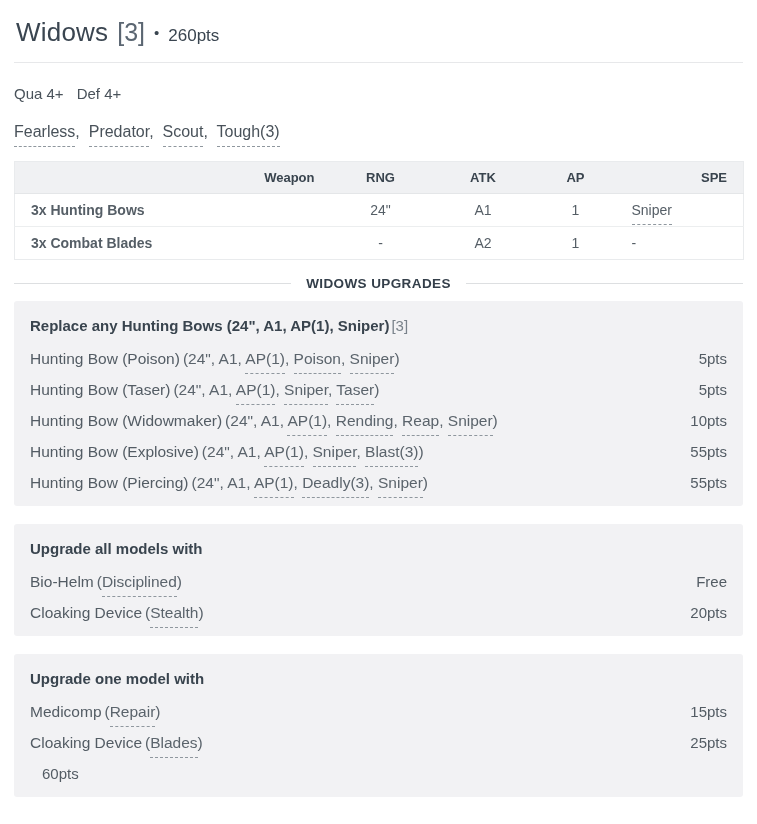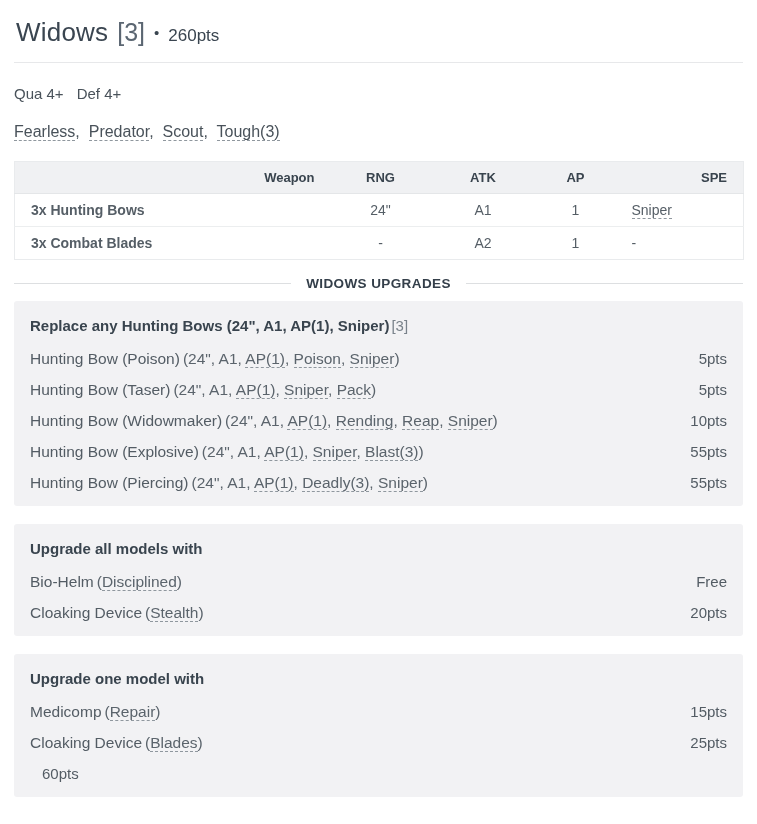--- a/index.html
+++ b/index.html
@@ -17,21 +17,21 @@
     padding: 17px 2px 14px; border-bottom: 1px solid #e7e8ea;
   }
   .unit-title { font-size: 26px; font-weight: 400; color: #3a4550; letter-spacing: 0.2px; }
   .unit-count { font-size: 25px; font-weight: 300; color: #5b6672; }
   .title-bullet { font-size: 15px; color: #3a4550; align-self: center; }
   .unit-points { font-size: 17px; font-weight: 400; color: #3a4550; }
 
   
   .stat-line { margin-top: 22px; display: flex; gap: 13px; font-size: 15px; color: #49525a; }
   .rules-line { margin-top: 21px; font-size: 16px; color: #49525a; }
-  .rule-term { border-bottom: 1px dashed #8f979e; padding-bottom: 0; cursor: help; }
+  .rule-term { border-bottom: 1px dashed #8f979e; padding-bottom: 6px; cursor: help; }
   .rule-wrap:last-child .rule-comma { display: none; }
 
   
   table.weapons {
     margin-top: 20px; width: 100%; border-collapse: collapse;
     border: 1px solid #e9ebed; font-size: 14px; table-layout: fixed;
   }
   table.weapons thead th {
     background: #f0f1f3; color: #39444e; font-weight: 600; font-size: 13px;
     padding: 8px 16px; text-align: right; border-bottom: 1px solid #e4e6e8;
@@ -152,21 +152,21 @@
 
             <div class="upgrade-row">
               <div class="upgrade-label">
                 <span class="opt-name">Hunting Bow (Poison)</span><span class="opt-tokens"><span>(24", A1, </span><span class="rule-term">AP(1)</span><span>,  </span><span class="rule-term">Poison</span><span>,  </span><span class="rule-term">Sniper</span><span>)</span></span>
               </div>
               <div class="opt-cost">5pts</div>
             </div>
 
             <div class="upgrade-row">
               <div class="upgrade-label">
-                <span class="opt-name">Hunting Bow (Taser)</span><span class="opt-tokens"><span>(24", A1, </span><span class="rule-term">AP(1)</span><span>,  </span><span class="rule-term">Sniper</span><span>,  </span><span class="rule-term">Pack</span><span>)</span></span>
+                <span class="opt-name">Hunting Bow (Taser)</span><span class="opt-tokens"><span>(24", A1, </span><span class="rule-term">AP(1)</span><span>,  </span><span class="rule-term">Sniper</span><span>,  </span><span class="rule-term">Taser</span><span>)</span></span>
               </div>
               <div class="opt-cost">5pts</div>
             </div>
 
             <div class="upgrade-row">
               <div class="upgrade-label">
                 <span class="opt-name">Hunting Bow (Widowmaker)</span><span class="opt-tokens"><span>(24", A1, </span><span class="rule-term">AP(1)</span><span>,  </span><span class="rule-term">Rending</span><span>,  </span><span class="rule-term">Reap</span><span>,  </span><span class="rule-term">Sniper</span><span>)</span></span>
               </div>
               <div class="opt-cost">10pts</div>
             </div>

